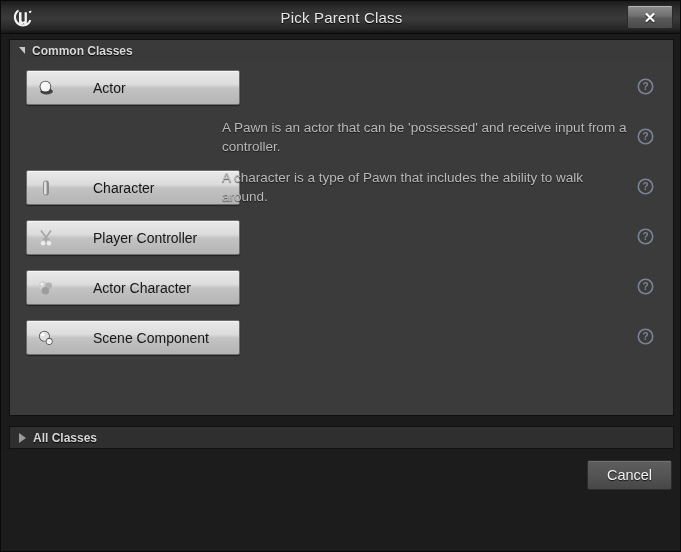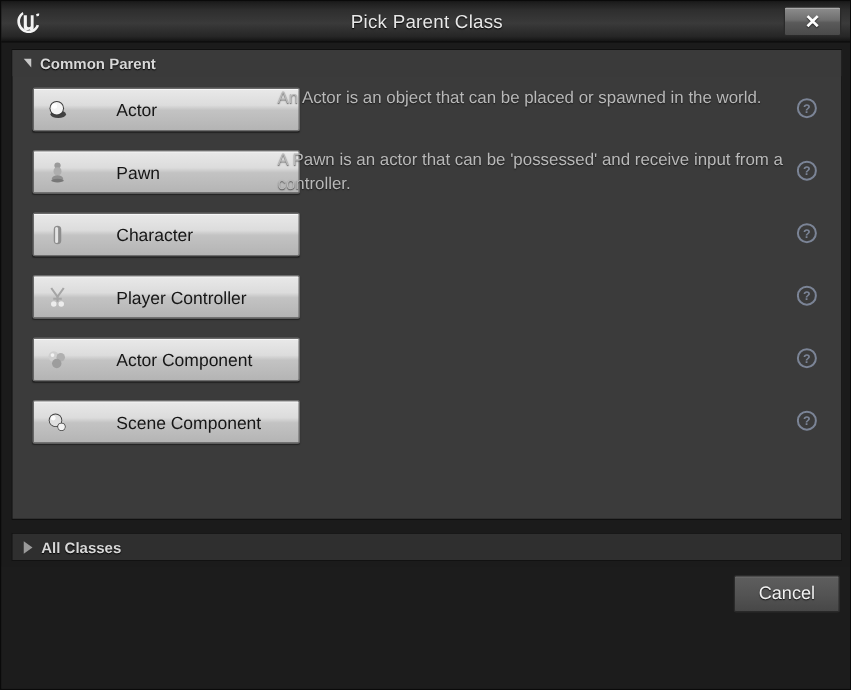--- a/index.html
+++ b/index.html
@@ -256,77 +256,66 @@
     </div>
     <div id="window-title">Pick Parent Class</div>
     <div id="close-button">
       <span class="x-glyph">✕</span>
     </div>
   </div>
 
   <div id="common-section">
     <div id="common-header">
       <span class="tri tri-down"></span>
-      <span class="section-label">Common Parent</span>
+      <span class="section-label">Common Classes</span>
     </div>
 
     <div id="class-list">
 
       <div class="class-row">
         <div class="class-button">
           <span class="btn-icon">
             <svg width="20" height="20" viewBox="0 0 20 20">
               <ellipse cx="10.6" cy="13.4" rx="6.2" ry="3.0" fill="#2b2b2b" opacity="0.85"></ellipse>
               <circle cx="9.4" cy="8.6" r="5.8" fill="#3a3a3a"></circle>
               <circle cx="9.4" cy="8.6" r="5.0" fill="#f4f4f4"></circle>
               <circle cx="7.6" cy="6.8" r="2.1" fill="#ffffff"></circle>
             </svg>
           </span>
           <span class="btn-label">Actor</span>
         </div>
-        <div class="class-desc">An Actor is an object that can be placed or spawned in the world.</div>
-        <div class="help-icon">
-          <svg width="17" height="17" viewBox="0 0 17 17">
-            <circle cx="8.5" cy="8.5" r="7.2" fill="none" stroke="#7b8496" stroke-width="1.6"></circle>
-            <text x="8.5" y="12.3" font-size="10" font-family="Liberation Sans, sans-serif" fill="#7b8496" text-anchor="middle" font-weight="bold">?</text>
-          </svg>
-        </div>
-      </div>
-
-      <div class="class-row">
-        <div class="class-button">
-          <span class="btn-icon">
-            <svg width="20" height="20" viewBox="0 0 20 20">
-              <circle cx="10" cy="4.4" r="2.5" fill="#9a9a9a"></circle>
-              <circle cx="10" cy="9.0" r="3.2" fill="#aeaeae"></circle>
-              <ellipse cx="10" cy="14.6" rx="4.4" ry="2.4" fill="#8f8f8f"></ellipse>
-              <ellipse cx="10" cy="16.4" rx="5.0" ry="1.5" fill="#777777"></ellipse>
-            </svg>
-          </span>
-          <span class="btn-label">Pawn</span>
-        </div>
+        <div class="help-icon">
+          <svg width="17" height="17" viewBox="0 0 17 17">
+            <circle cx="8.5" cy="8.5" r="7.2" fill="none" stroke="#7b8496" stroke-width="1.6"></circle>
+            <text x="8.5" y="12.3" font-size="10" font-family="Liberation Sans, sans-serif" fill="#7b8496" text-anchor="middle" font-weight="bold">?</text>
+          </svg>
+        </div>
+      </div>
+
+      <div class="class-row">
         <div class="class-desc">A Pawn is an actor that can be 'possessed' and receive input from a controller.</div>
         <div class="help-icon">
           <svg width="17" height="17" viewBox="0 0 17 17">
             <circle cx="8.5" cy="8.5" r="7.2" fill="none" stroke="#7b8496" stroke-width="1.6"></circle>
             <text x="8.5" y="12.3" font-size="10" font-family="Liberation Sans, sans-serif" fill="#7b8496" text-anchor="middle" font-weight="bold">?</text>
           </svg>
         </div>
       </div>
 
       <div class="class-row">
         <div class="class-button">
           <span class="btn-icon">
             <svg width="20" height="20" viewBox="0 0 20 20">
               <rect x="7.0" y="2.6" width="6.0" height="14.8" rx="3.0" fill="#8d8d8d"></rect>
               <rect x="8.1" y="3.6" width="2.4" height="12.8" rx="1.2" fill="#e4e4e4"></rect>
             </svg>
           </span>
           <span class="btn-label">Character</span>
         </div>
+        <div class="class-desc">A character is a type of Pawn that includes the ability to walk around.</div>
         <div class="help-icon">
           <svg width="17" height="17" viewBox="0 0 17 17">
             <circle cx="8.5" cy="8.5" r="7.2" fill="none" stroke="#7b8496" stroke-width="1.6"></circle>
             <text x="8.5" y="12.3" font-size="10" font-family="Liberation Sans, sans-serif" fill="#7b8496" text-anchor="middle" font-weight="bold">?</text>
           </svg>
         </div>
       </div>
 
       <div class="class-row">
         <div class="class-button">
@@ -353,21 +342,21 @@
       <div class="class-row">
         <div class="class-button">
           <span class="btn-icon">
             <svg width="20" height="20" viewBox="0 0 20 20">
               <circle cx="7.0" cy="7.2" r="4.2" fill="#cfcfcf"></circle>
               <circle cx="12.6" cy="7.8" r="3.4" fill="#b0b0b0"></circle>
               <circle cx="9.4" cy="12.8" r="3.8" fill="#9d9d9d"></circle>
               <circle cx="6.0" cy="6.0" r="1.5" fill="#f2f2f2"></circle>
             </svg>
           </span>
-          <span class="btn-label">Actor Component</span>
+          <span class="btn-label">Actor Character</span>
         </div>
         <div class="help-icon">
           <svg width="17" height="17" viewBox="0 0 17 17">
             <circle cx="8.5" cy="8.5" r="7.2" fill="none" stroke="#7b8496" stroke-width="1.6"></circle>
             <text x="8.5" y="12.3" font-size="10" font-family="Liberation Sans, sans-serif" fill="#7b8496" text-anchor="middle" font-weight="bold">?</text>
           </svg>
         </div>
       </div>
 
       <div class="class-row">

